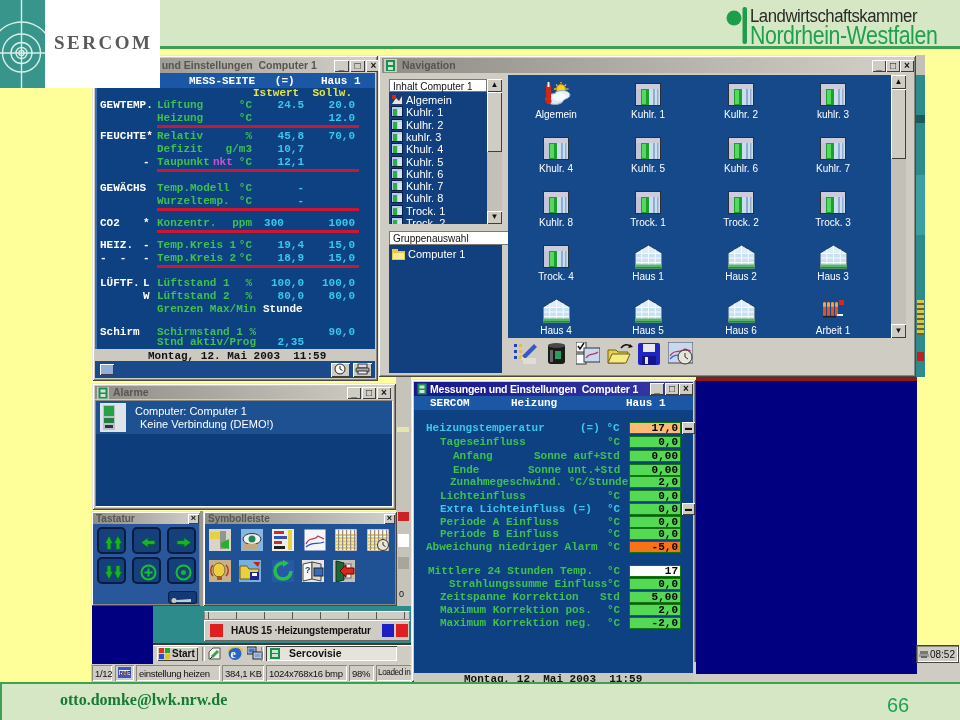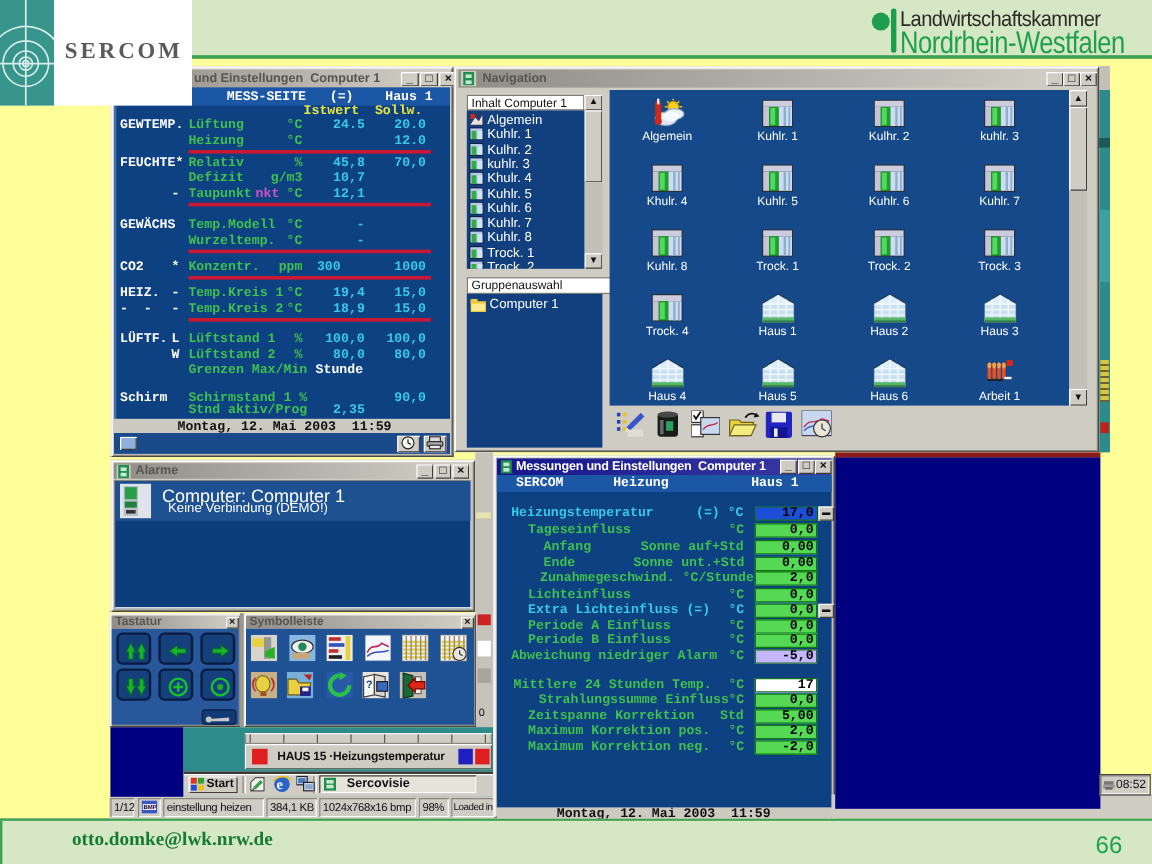--- a/index.html
+++ b/index.html
@@ -13,21 +13,21 @@
 .row i{position:absolute;font-style:normal;white-space:pre}
 .seg{position:absolute;background:#cfccc4;box-shadow:inset 1px 1px 0 #8a8780, inset -1px -1px 0 #fff;font-size:9.5px;letter-spacing:-0.3px;color:#111;padding:3px 0 0 3px;white-space:nowrap;overflow:hidden}
 .gb{position:absolute;width:52px;height:12px;background:#55d955;box-shadow:inset 0 0 0 1px #117511;color:#000;font-family:"Liberation Mono",monospace;font-weight:bold;font-size:11px;line-height:12px;text-align:right;padding-right:3px}
 </style></head><body>
 
 <div class="a" style="left:160px;top:0;width:800px;height:47px;background:#d6e7c5"></div>
 <div class="a" style="left:160px;top:46px;width:800px;height:3px;background:#3da053"></div>
 <div class="a" style="left:0;top:682px;width:960px;height:38px;background:#d6e7c5;border-top:2px solid #3da053"></div>
 <div class="a" style="left:0;top:684px;width:2px;height:36px;background:#3da053"></div>
 <div class="a" style="left:60px;top:691px;font-family:'Liberation Serif',serif;font-weight:bold;font-size:16px;color:#157a35">otto.domke@lwk.nrw.de</div>
-<div class="a" style="left:913px;top:694px;font-size:20px;color:#1ca352">66</div>
+<div class="a" style="left:887px;top:694px;font-size:20px;color:#1ca352">66</div>
 <div class="a" style="left:724px;top:5px;width:230px;height:42px">
 <svg width="230" height="42" style="position:absolute;left:0;top:0">
 <circle cx="10" cy="13" r="7.5" fill="#1e9e4c"></circle>
 <rect x="18.5" y="2" width="4.5" height="37" rx="2" fill="#1e9e4c"></rect>
 </svg>
 <div class="a" style="left:26px;top:1px;font-size:18px;letter-spacing:-0.5px;color:#2a2a26;white-space:nowrap;transform:scaleX(0.93);transform-origin:0 0">Landwirtschaftskammer</div>
 <div class="a" style="left:26px;top:15px;font-size:26px;letter-spacing:-0.5px;color:#1fa04d;white-space:nowrap;transform:scaleX(0.82);transform-origin:0 0">Nordrhein-Westfalen</div>
 </div>
 <div class="w" style="left:92px;top:55px;width:286px;height:326px"></div>
 <div class="tb" style="left:95px;top:58px;width:280px;height:15px;font-size:10.5px;line-height:15px">
@@ -484,21 +484,21 @@
 <div class="tbn" style="left:377px;top:387px;width:14px;height:12px;line-height:11px">×</div>
 <div class="a" style="left:95px;top:400px;width:298px;height:107px;background:#0d3d7a;border:1px solid #8a8780;border-right-color:#fff;border-bottom-color:#fff"></div>
 <div class="a" style="left:96px;top:401px;width:296px;height:33px;background:#1d5192"></div>
 <svg class="a" style="left:100px;top:403px" width="26" height="29">
     <rect width="26" height="29" fill="#dfe4ea"></rect>
     <rect x="3" y="2" width="12" height="25" fill="#b8c0c8"></rect>
     <rect x="4" y="3" width="10" height="10" fill="#28a048"></rect>
     <rect x="4" y="15" width="10" height="5" fill="#208040"></rect>
     <rect x="5" y="22" width="8" height="3" fill="#333"></rect>
   </svg>
-<div class="a wt" style="left:135px;top:405px;font-size:15px">Computer: Computer 1</div>
+<div class="a wt" style="left:135px;top:405px;font-size:11px">Computer: Computer 1</div>
 <div class="a wt" style="left:140px;top:418px;font-size:11px">Keine Verbindung (DEMO!)</div>
 <div class="a" style="left:396px;top:377px;width:15px;height:286px;background:#c6c3bb">
     <div class="a" style="left:1px;top:50px;width:12px;height:5px;background:#e8e4b0"></div>
     <div class="a" style="left:2px;top:135px;width:11px;height:9px;background:#cc2222"></div>
     <div class="a" style="left:2px;top:157px;width:11px;height:13px;background:#fff"></div>
     <div class="a" style="left:2px;top:180px;width:11px;height:12px;background:#a8a59d"></div>
     <div class="a" style="left:3px;top:212px;font-size:9px;color:#111">0</div>
   </div>
 <div class="w" style="left:91px;top:511px;width:110px;height:95px"></div>
 <div class="tb" style="left:93px;top:513px;width:106px;height:11px;font-size:10px;line-height:11px">
@@ -700,41 +700,41 @@
     <rect x="3.5" y="2.5" width="5" height="3" fill="#c8e8d0"></rect>
     <rect x="3.5" y="7" width="5" height="3" fill="#c8e8d0"></rect>
   </svg>
 <div class="tbn" style="left:650px;top:383px;width:14px;height:12px;line-height:11px">_</div>
 <div class="tbn" style="left:665px;top:383px;width:14px;height:12px;line-height:11px">□</div>
 <div class="tbn" style="left:679px;top:383px;width:14px;height:12px;line-height:11px">×</div>
 <div class="a" style="left:414px;top:396px;width:279px;height:277px;background:#0d4181"></div>
 <div class="a" style="left:414px;top:396px;width:279px;height:14px;background:#1b57a4"></div>
 <div class="row wt" style="left:414px;top:397px"><i style="left:16px">SERCOM</i><i style="left:97px">Heizung</i><i style="left:212px">Haus 1</i></div>
 <div class="row" style="left:414px;top:422px;width:279px;height:13px"><i class="c" style="left:12px">Heizungstemperatur</i><i class="c" style="left:166px">(=) °C</i></div>
-<div class="gb" style="left:629px;top:422px;background:#1d4ed8">17,0</div>
+<div class="gb" style="left:629px;top:422px;background:#fdba74">17,0</div>
 <div class="tbn" style="left:682px;top:422px;width:13px;height:12px;font-size:7px;line-height:11px">▬</div>
 <div class="row" style="left:414px;top:436px;width:279px;height:13px"><i class="g" style="left:26px">Tageseinfluss</i><i class="g" style="left:193px">°C</i></div>
 <div class="gb" style="left:629px;top:436px;background:#55d955">0,0</div>
 <div class="row" style="left:414px;top:450px;width:279px;height:13px"><i class="g" style="left:39px">Anfang</i><i class="g" style="left:120px">Sonne auf+Std</i></div>
 <div class="gb" style="left:629px;top:450px;background:#55d955">0,00</div>
 <div class="row" style="left:414px;top:464px;width:279px;height:13px"><i class="g" style="left:39px">Ende</i><i class="g" style="left:114px">Sonne unt.+Std</i></div>
 <div class="gb" style="left:629px;top:464px;background:#55d955">0,00</div>
 <div class="row" style="left:414px;top:476px;width:279px;height:13px"><i class="g" style="left:36px">Zunahmegeschwind. °C/Stunde</i></div>
 <div class="gb" style="left:629px;top:476px;background:#55d955">2,0</div>
 <div class="row" style="left:414px;top:490px;width:279px;height:13px"><i class="g" style="left:26px">Lichteinfluss</i><i class="g" style="left:193px">°C</i></div>
 <div class="gb" style="left:629px;top:490px;background:#55d955">0,0</div>
 <div class="row" style="left:414px;top:503px;width:279px;height:13px"><i class="c" style="left:26px">Extra Lichteinfluss (=)</i><i class="c" style="left:193px">°C</i></div>
 <div class="gb" style="left:629px;top:503px;background:#55d955">0,0</div>
 <div class="tbn" style="left:682px;top:503px;width:13px;height:12px;font-size:7px;line-height:11px">▬</div>
 <div class="row" style="left:414px;top:516px;width:279px;height:13px"><i class="g" style="left:26px">Periode A Einfluss</i><i class="g" style="left:193px">°C</i></div>
 <div class="gb" style="left:629px;top:516px;background:#55d955">0,0</div>
 <div class="row" style="left:414px;top:528px;width:279px;height:13px"><i class="g" style="left:26px">Periode B Einfluss</i><i class="g" style="left:193px">°C</i></div>
 <div class="gb" style="left:629px;top:528px;background:#55d955">0,0</div>
 <div class="row" style="left:414px;top:541px;width:279px;height:13px"><i class="g" style="left:12px">Abweichung niedriger Alarm</i><i class="g" style="left:193px">°C</i></div>
-<div class="gb" style="left:629px;top:541px;background:#c4b5fd">-5,0</div>
+<div class="gb" style="left:629px;top:541px;background:#f97316">-5,0</div>
 <div class="row" style="left:414px;top:565px;width:279px;height:13px"><i class="g" style="left:14px">Mittlere 24 Stunden Temp.</i><i class="g" style="left:193px">°C</i></div>
 <div class="gb" style="left:629px;top:565px;background:#fff">17</div>
 <div class="row" style="left:414px;top:578px;width:279px;height:13px"><i class="g" style="left:35px">Strahlungssumme Einfluss</i><i class="g" style="left:193px">°C</i></div>
 <div class="gb" style="left:629px;top:578px;background:#55d955">0,0</div>
 <div class="row" style="left:414px;top:591px;width:279px;height:13px"><i class="g" style="left:26px">Zeitspanne Korrektion</i><i class="g" style="left:186px">Std</i></div>
 <div class="gb" style="left:629px;top:591px;background:#55d955">5,00</div>
 <div class="row" style="left:414px;top:604px;width:279px;height:13px"><i class="g" style="left:26px">Maximum Korrektion pos.</i><i class="g" style="left:193px">°C</i></div>
 <div class="gb" style="left:629px;top:604px;background:#55d955">2,0</div>
 <div class="row" style="left:414px;top:617px;width:279px;height:13px"><i class="g" style="left:26px">Maximum Korrektion neg.</i><i class="g" style="left:193px">°C</i></div>
 <div class="gb" style="left:629px;top:617px;background:#55d955">-2,0</div>

